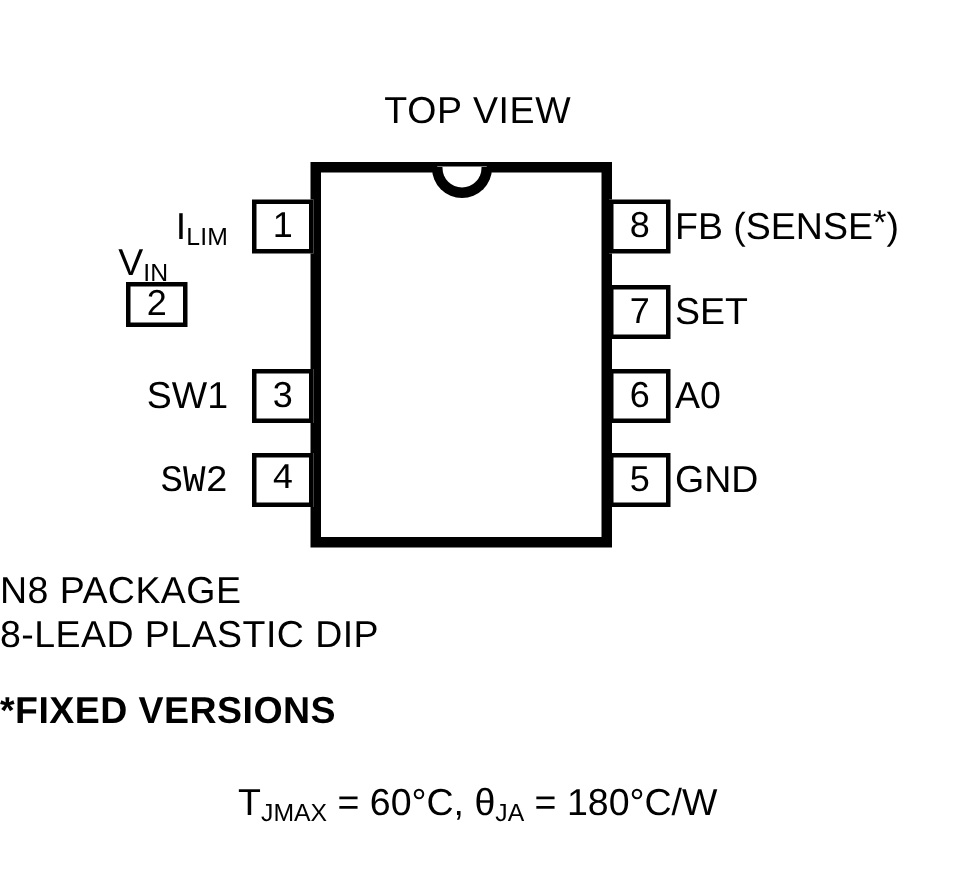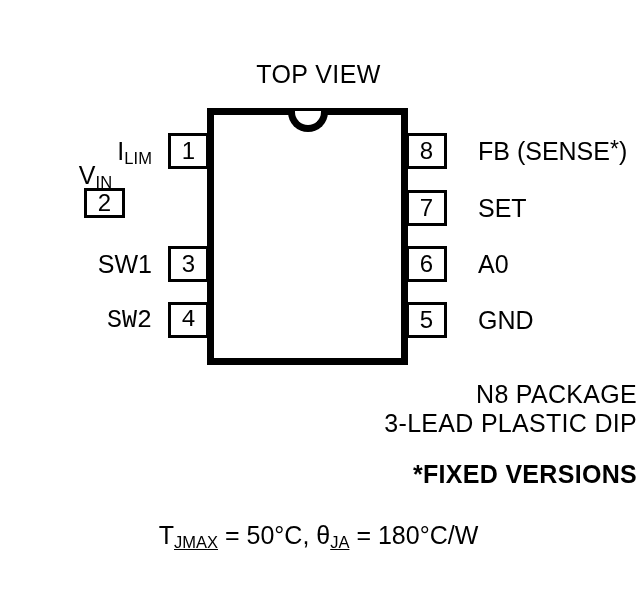--- a/index.html
+++ b/index.html
@@ -82,42 +82,42 @@
   }
   .pin-row.left  .pin-box { margin-right: -2px; }
   .pin-row.right .pin-box { margin-left: -2px; }
 
   .pin-label {
     font-size: 25px;
     white-space: nowrap;
     line-height: 1;
   }
   .pin-row.left  .pin-label { margin-right: 16px; }
-  .pin-row.right .pin-label { margin-left: 31px; }
+  .pin-row.right .pin-label { margin-left: 3px; }
 
   .pin-label sub {
     font-size: 0.66em;
     vertical-align: baseline;
     position: relative;
     top: 0.26em;
     letter-spacing: 0.1px;
   }
   .pin-label sup {
     font-size: 0.92em;
     vertical-align: baseline;
     position: relative;
     top: -0.12em;
   }
 
   
   .caption {
     position: absolute;
     left: 0;
     width: 637px;
-    text-align: right;
+    text-align: left;
     font-size: 25px;
     line-height: 1.16;
     letter-spacing: 0.3px;
   }
   #caption-package  { top: 380px; }
   #caption-leads    { top: 409px; }
   #caption-footnote { top: 460px; font-weight: bold; }
 
   #thermal-spec {
     position: absolute;
@@ -126,21 +126,20 @@
     width: 637px;
     text-align: center;
     font-size: 25px;
     white-space: nowrap;
   }
   #thermal-spec sub {
     font-size: 0.66em;
     vertical-align: baseline;
     position: relative;
     top: 0.26em;
-    text-decoration: underline;
   }
 </style>
 </head>
 <body>
 
 <div id="top-view-title">TOP VIEW</div>
 
 <div id="package-body">
   <div id="package-notch"></div>
 </div>
@@ -180,17 +179,17 @@
   <div class="pin-label"><span>A0</span><sup></sup><span></span></div>
 </div>
 
 <div class="pin-row right" style="top:302px;">
   <div class="pin-box">5</div>
   <div class="pin-label"><span>GND</span><sup></sup><span></span></div>
 </div>
 
 <div class="caption" id="caption-package">N8 PACKAGE</div>
 
-<div class="caption" id="caption-leads">3-LEAD PLASTIC DIP</div>
+<div class="caption" id="caption-leads">8-LEAD PLASTIC DIP</div>
 
 <div class="caption" id="caption-footnote">*FIXED VERSIONS</div>
 
-<div id="thermal-spec"><span>T</span><sub>JMAX</sub><span> = 50°C, </span><span>θ</span><sub>JA</sub><span> = 180°C/W</span></div>
+<div id="thermal-spec"><span>T</span><sub>JMAX</sub><span> = 60°C, </span><span>θ</span><sub>JA</sub><span> = 180°C/W</span></div>
 
 </body></html>

